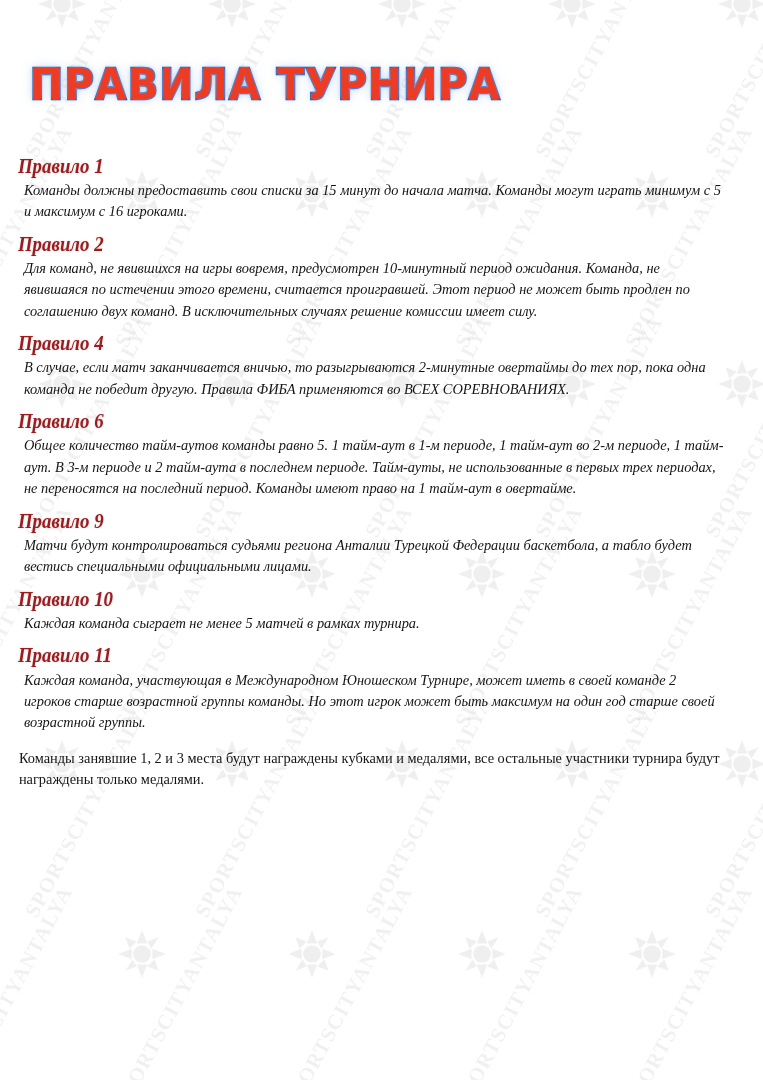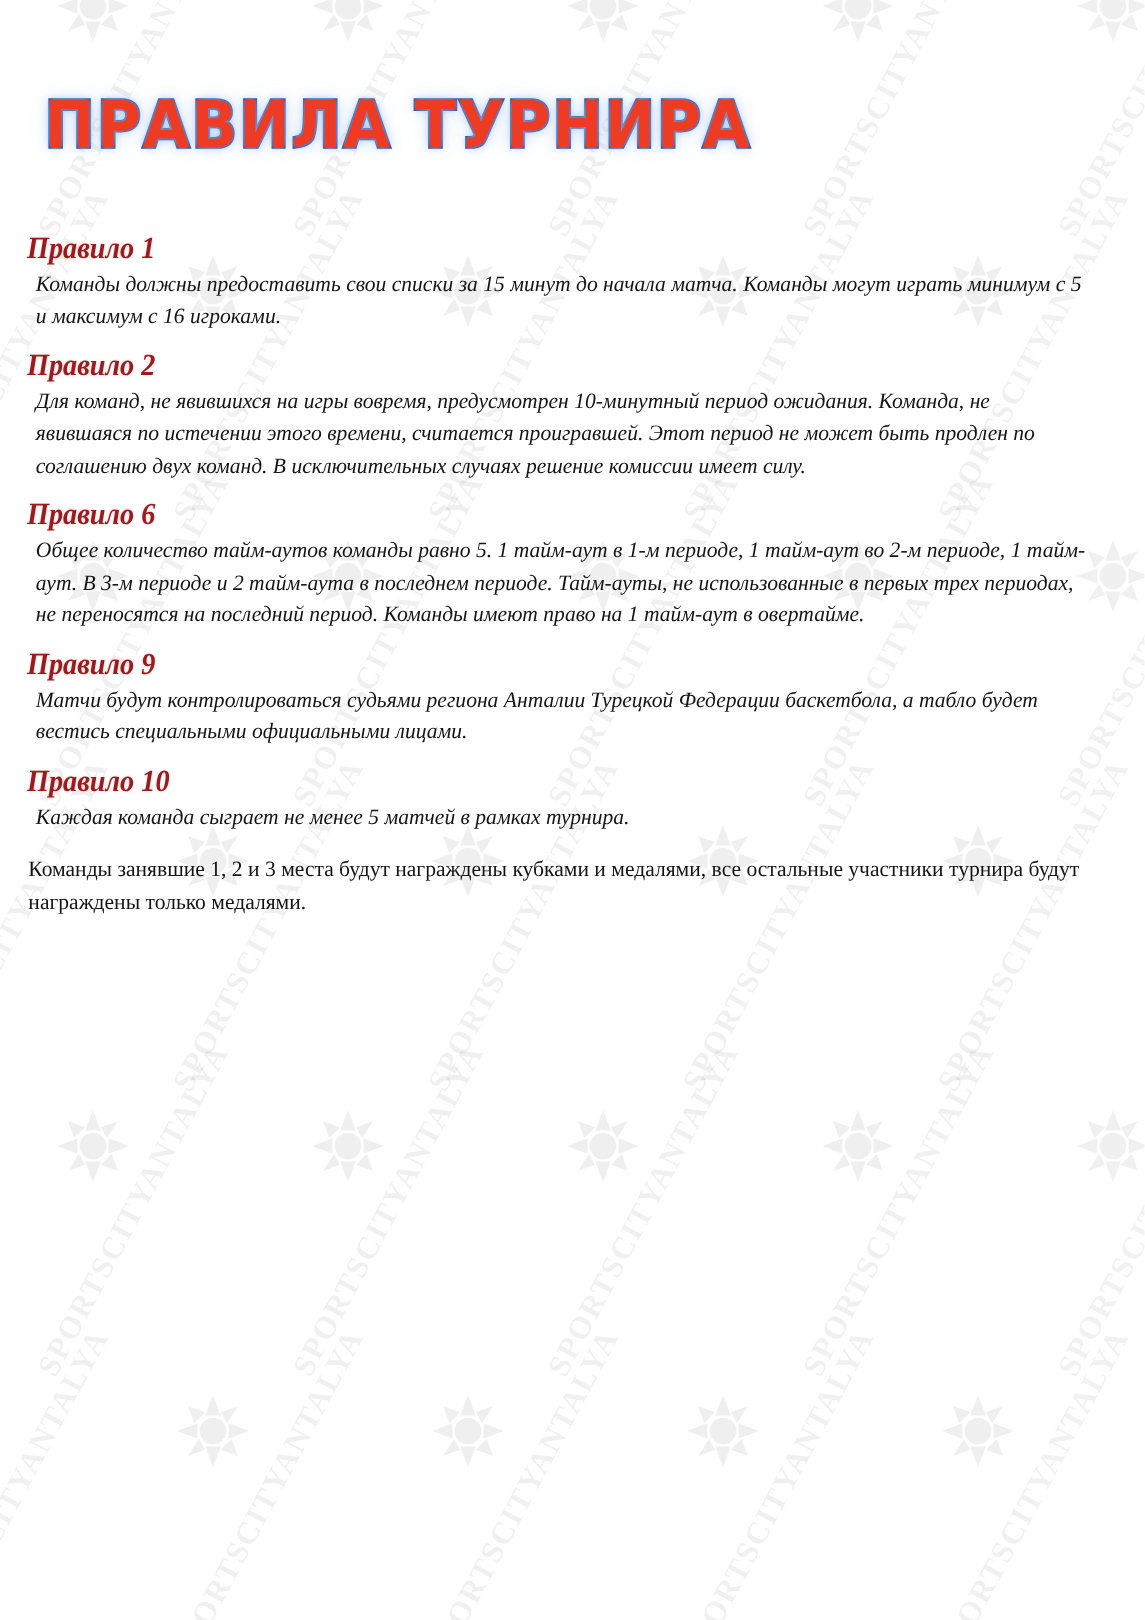--- a/index.html
+++ b/index.html
@@ -517,28 +517,36 @@
   <div id="rules-list">
       <div class="rule">
         <div class="rule-heading">Правило 1</div>
         <p class="rule-body">Команды должны предоставить свои списки за 15 минут до начала матча. Команды могут играть минимум с 5 и максимум с 16 игроками.</p>
       </div>
       <div class="rule">
         <div class="rule-heading">Правило 2</div>
         <p class="rule-body">Для команд, не явившихся на игры вовремя, предусмотрен 10-минутный период ожидания. Команда, не явившаяся по истечении этого времени, считается проигравшей. Этот период не может быть продлен по соглашению двух команд. В исключительных случаях решение комиссии имеет силу.</p>
       </div>
       <div class="rule">
+        <div class="rule-heading">Правило 4</div>
+        <p class="rule-body">В случае, если матч заканчивается вничью, то разыгрываются 2-минутные овертаймы до тех пор, пока одна команда не победит другую. Правила ФИБА применяются во ВСЕХ СОРЕВНОВАНИЯХ.</p>
+      </div>
+      <div class="rule">
         <div class="rule-heading">Правило 6</div>
         <p class="rule-body">Общее количество тайм-аутов команды равно 5. 1 тайм-аут в 1-м периоде, 1 тайм-аут во 2-м периоде, 1 тайм-аут. В 3-м периоде и 2 тайм-аута в последнем периоде. Тайм-ауты, не использованные в первых трех периодах, не переносятся на последний период. Команды имеют право на 1 тайм-аут в овертайме.</p>
       </div>
       <div class="rule">
         <div class="rule-heading">Правило 9</div>
         <p class="rule-body">Матчи будут контролироваться судьями региона Анталии Турецкой Федерации баскетбола, а табло будет вестись специальными официальными лицами.</p>
       </div>
       <div class="rule">
         <div class="rule-heading">Правило 10</div>
         <p class="rule-body">Каждая команда сыграет не менее 5 матчей в рамках турнира.</p>
       </div>
+      <div class="rule">
+        <div class="rule-heading">Правило 11</div>
+        <p class="rule-body">Каждая команда, участвующая в Международном Юношеском Турнире, может иметь в своей команде 2 игроков старше возрастной группы команды. Но этот игрок может быть максимум на один год старше своей возрастной группы.</p>
+      </div>
     </div>
 
   <p class="closing-note">Команды занявшие 1, 2 и 3 места будут награждены кубками и медалями, все остальные участники турнира будут награждены только медалями.</p>
 
 </div>
 
 </body></html>

